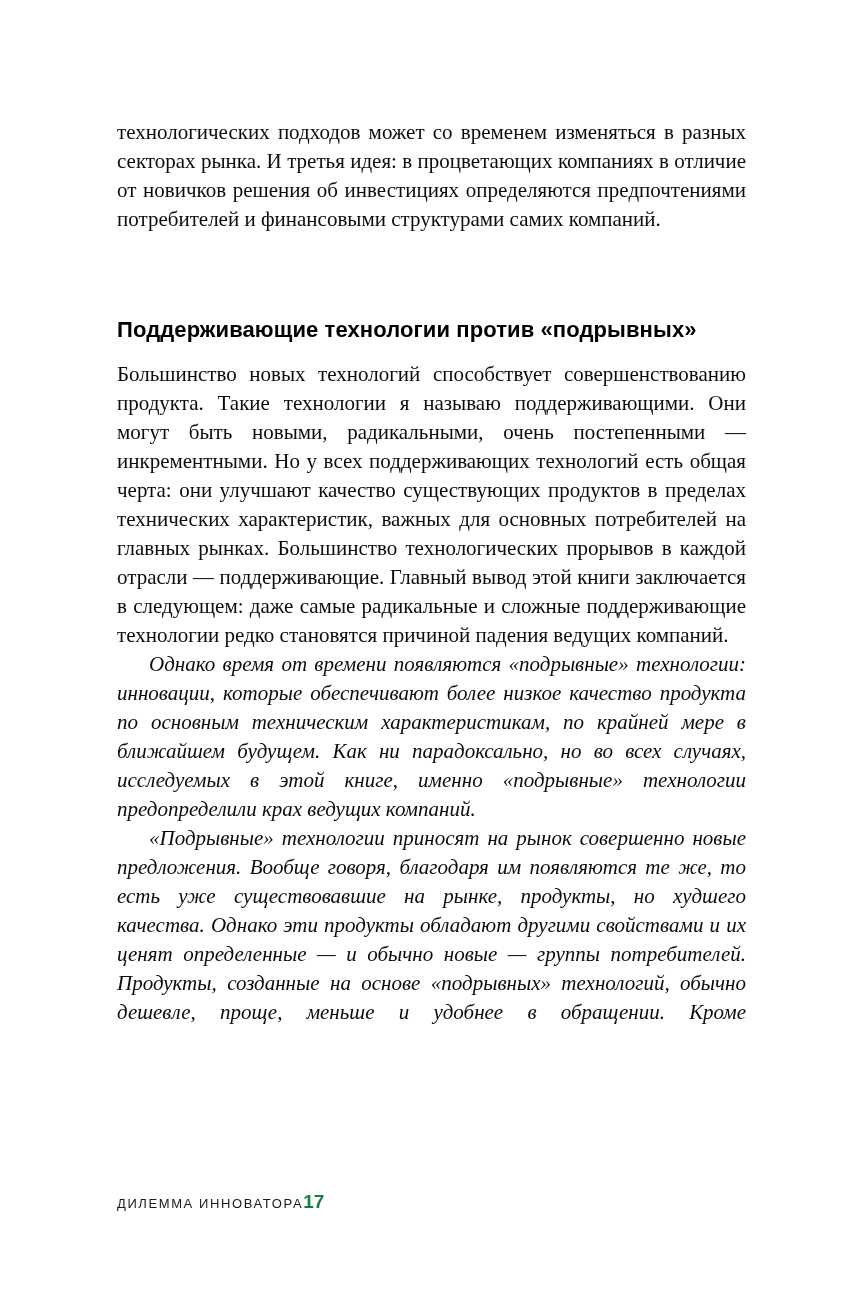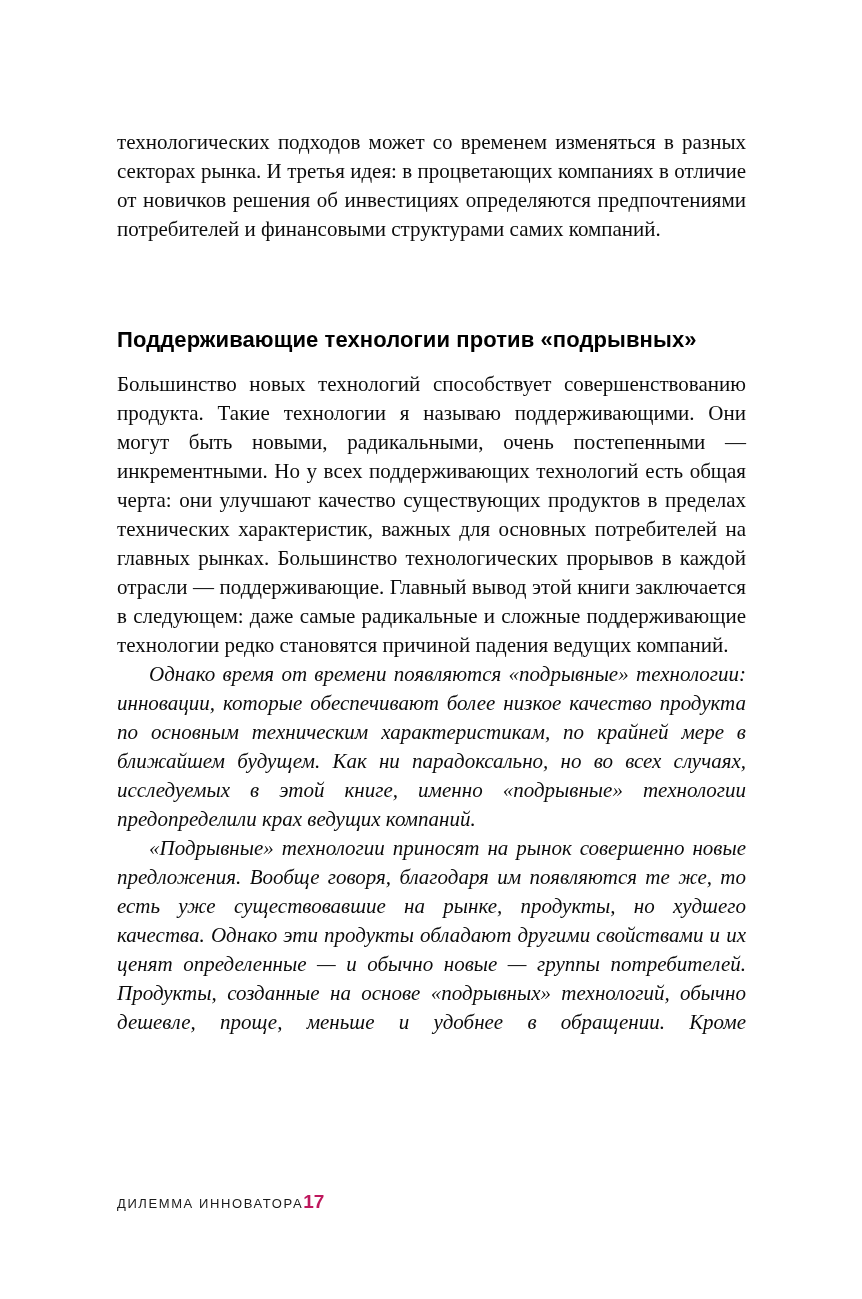--- a/index.html
+++ b/index.html
@@ -12,21 +12,21 @@
     width: 862px;
     height: 1299px;
     background: #ffffff;
     color: #0b0b0b;
     overflow: hidden;
     font-family: "Liberation Serif", "DejaVu Serif", serif;
   }
   .content {
     position: absolute;
     left: 117px;
-    top: 128px;
+    top: 118px;
     width: 629px;
   }
   .body-text {
     margin: 0;
     font-size: 21px;
     line-height: 29px;
     text-align: justify;
     hyphens: auto;
     -webkit-hyphens: auto;
     color: #0b0b0b;
@@ -59,21 +59,21 @@
   }
   .running-title {
     font-size: 13px;
     letter-spacing: 1.6px;
     font-weight: 400;
     color: #1a1a1a;
   }
   .page-number {
     font-size: 19px;
     font-weight: 700;
-    color: #be185d;
+    color: #15803d;
   }
 </style>
 </head>
 <body>
 
 <div class="page">
   <div class="content">
 
     <p class="body-text">технологических подходов может со временем изменяться в разных секторах рынка. И третья идея: в процветающих компаниях в отличие от новичков решения об инвестициях определяются предпочтениями потребителей и финансовыми структурами самих компаний.</p>
 

